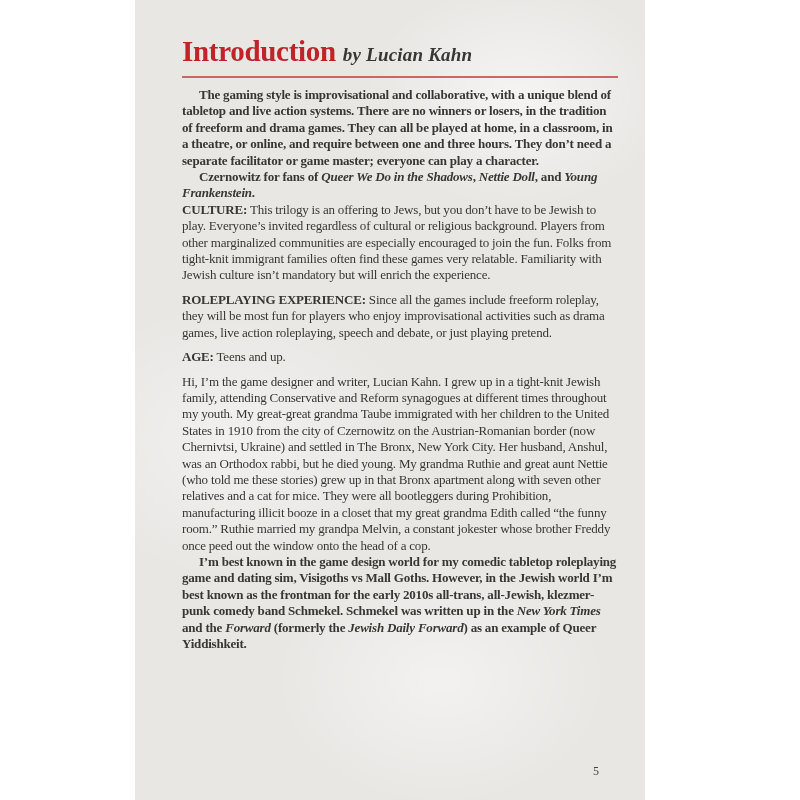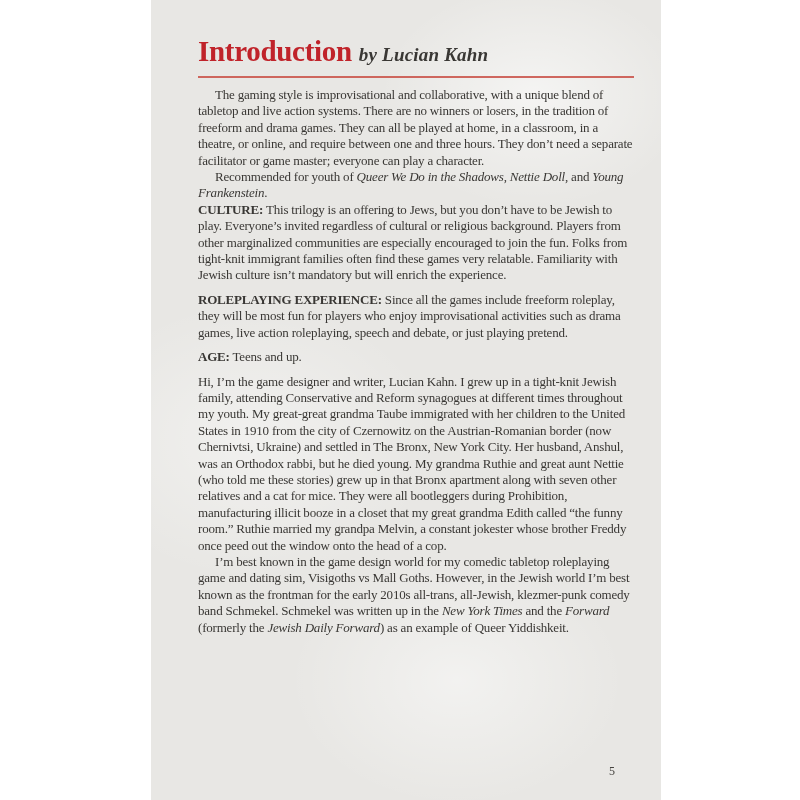--- a/index.html
+++ b/index.html
@@ -5,21 +5,21 @@
   * { margin: 0; padding: 0; box-sizing: border-box; }
   html, body { width: 800px; height: 800px; }
   body {
     background: #ffffff;
     font-family: "Liberation Serif", "DejaVu Serif", serif;
     position: relative;
     overflow: hidden;
   }
   .paper {
     position: absolute;
-    left: 151px; top: 0;
+    left: 135px; top: 0;
     width: 510px; height: 800px;
     background:
       radial-gradient(ellipse 220px 160px at 75% 12%, rgba(255,255,255,0.55), rgba(255,255,255,0) 70%),
       radial-gradient(ellipse 260px 200px at 20% 55%, rgba(255,255,255,0.4), rgba(255,255,255,0) 70%),
       radial-gradient(ellipse 240px 180px at 60% 85%, rgba(255,255,255,0.45), rgba(255,255,255,0) 70%),
       #e8e7e4;
     color: #393734;
     padding: 33px 27px 0 47px;
   }
   .title-line { line-height: 34px; white-space: nowrap; }
@@ -41,21 +41,21 @@
     background: #c94f45;
     margin-top: 4px;
     opacity: 0.85;
   }
   p.body {
     font-size: 13px;
     line-height: 16.4px;
     letter-spacing: -0.2px;
     text-align: left;
   }
-  p.indent { text-indent: 17px; }
+  p.indent { text-indent: 17px; font-weight: bold; }
   p.spaced { margin-bottom: 8px; }
   .intro { margin-top: 9px; }
   h2.section-heading {
     font-size: 21px;
     font-weight: bold;
     color: #c0232a;
     letter-spacing: -0.2px;
     margin: 13px 0 8px 0;
     line-height: 24px;
   }
@@ -74,21 +74,21 @@
 
 <main class="paper">
 
   <header>
     <h1 class="title-line"><span class="title">Introduction</span><span class="byline">by Lucian Kahn</span></h1>
     <div class="rule"></div>
   </header>
 
   <section class="intro">
     <p class="body indent"><span>The gaming style is improvisational and collaborative, with a unique blend of tabletop and live action systems. There are no winners or losers, in the tradition of freeform and drama games. They can all be played at home, in a classroom, in a theatre, or online, and require between one and three hours. They don’t need a separate facilitator or game master; everyone can play a character.</span></p>
-    <p class="body indent"><span>Recommended for youth of </span><span class="it">Queer We Do in the Shadows</span><span>, </span><span class="it">Nettie Doll</span><span>, and </span><span class="it">Young Frankenstein</span><span>.</span></p>
+    <p class="body indent"><span>Czernowitz for fans of </span><span class="it">Queer We Do in the Shadows</span><span>, </span><span class="it">Nettie Doll</span><span>, and </span><span class="it">Young Frankenstein</span><span>.</span></p>
   </section>
 
   <section>
     <p class="body spaced"><span class="bd">CULTURE:</span><span> This trilogy is an offering to Jews, but you don’t have to be Jewish to play. Everyone’s invited regardless of cultural or religious background. Players from other marginalized communities are especially encouraged to join the fun. Folks from tight-knit immigrant families often find these games very relatable. Familiarity with Jewish culture isn’t mandatory but will enrich the experience.</span></p>
     <p class="body spaced"><span class="bd">ROLEPLAYING EXPERIENCE:</span><span> Since all the games include freeform roleplay, they will be most fun for players who enjoy improvisational activities such as drama games, live action roleplaying, speech and debate, or just playing pretend.</span></p>
     <p class="body spaced"><span class="bd">AGE:</span><span> Teens and up.</span></p>
   </section>
 
   <section>
     <p class="body"><span>Hi, I’m the game designer and writer, Lucian Kahn. I grew up in a tight-knit Jewish family, attending Conservative and Reform synagogues at different times throughout my youth. My great-great grandma Taube immigrated with her children to the United States in 1910 from the city of Czernowitz on the Austrian-Romanian border (now Chernivtsi, Ukraine) and settled in The Bronx, New York City. Her husband, Anshul, was an Orthodox rabbi, but he died young. My grandma Ruthie and great aunt Nettie (who told me these stories) grew up in that Bronx apartment along with seven other relatives and a cat for mice. They were all bootleggers during Prohibition, manufacturing illicit booze in a closet that my great grandma Edith called “the funny room.” Ruthie married my grandpa Melvin, a constant jokester whose brother Freddy once peed out the window onto the head of a cop.</span></p>

